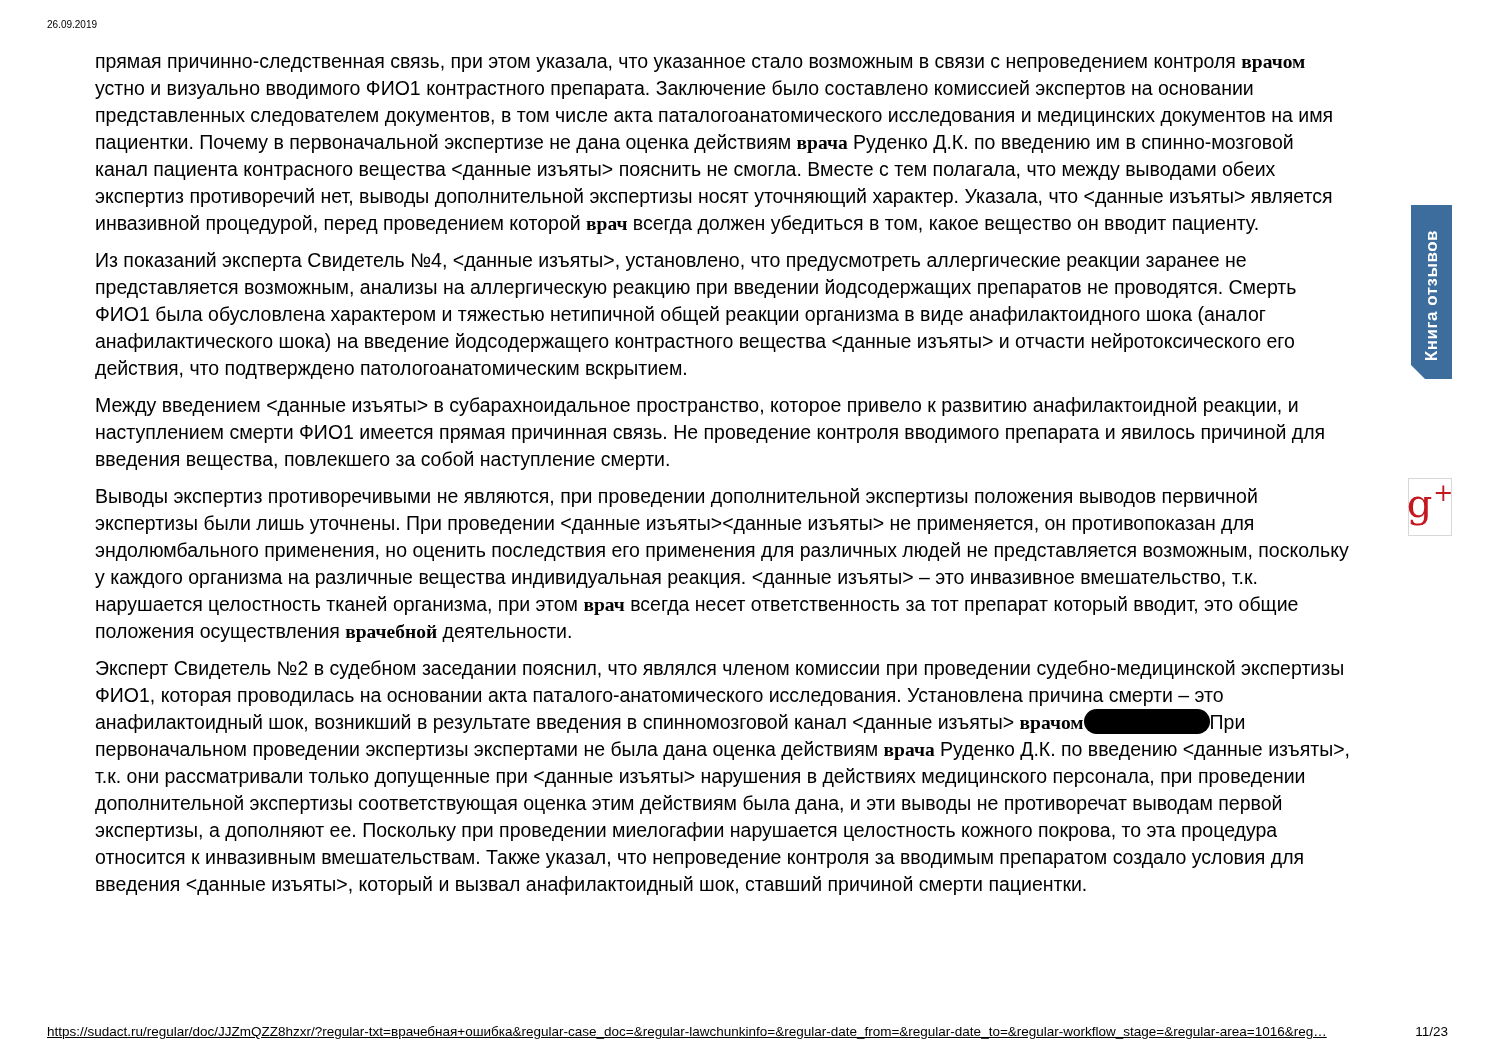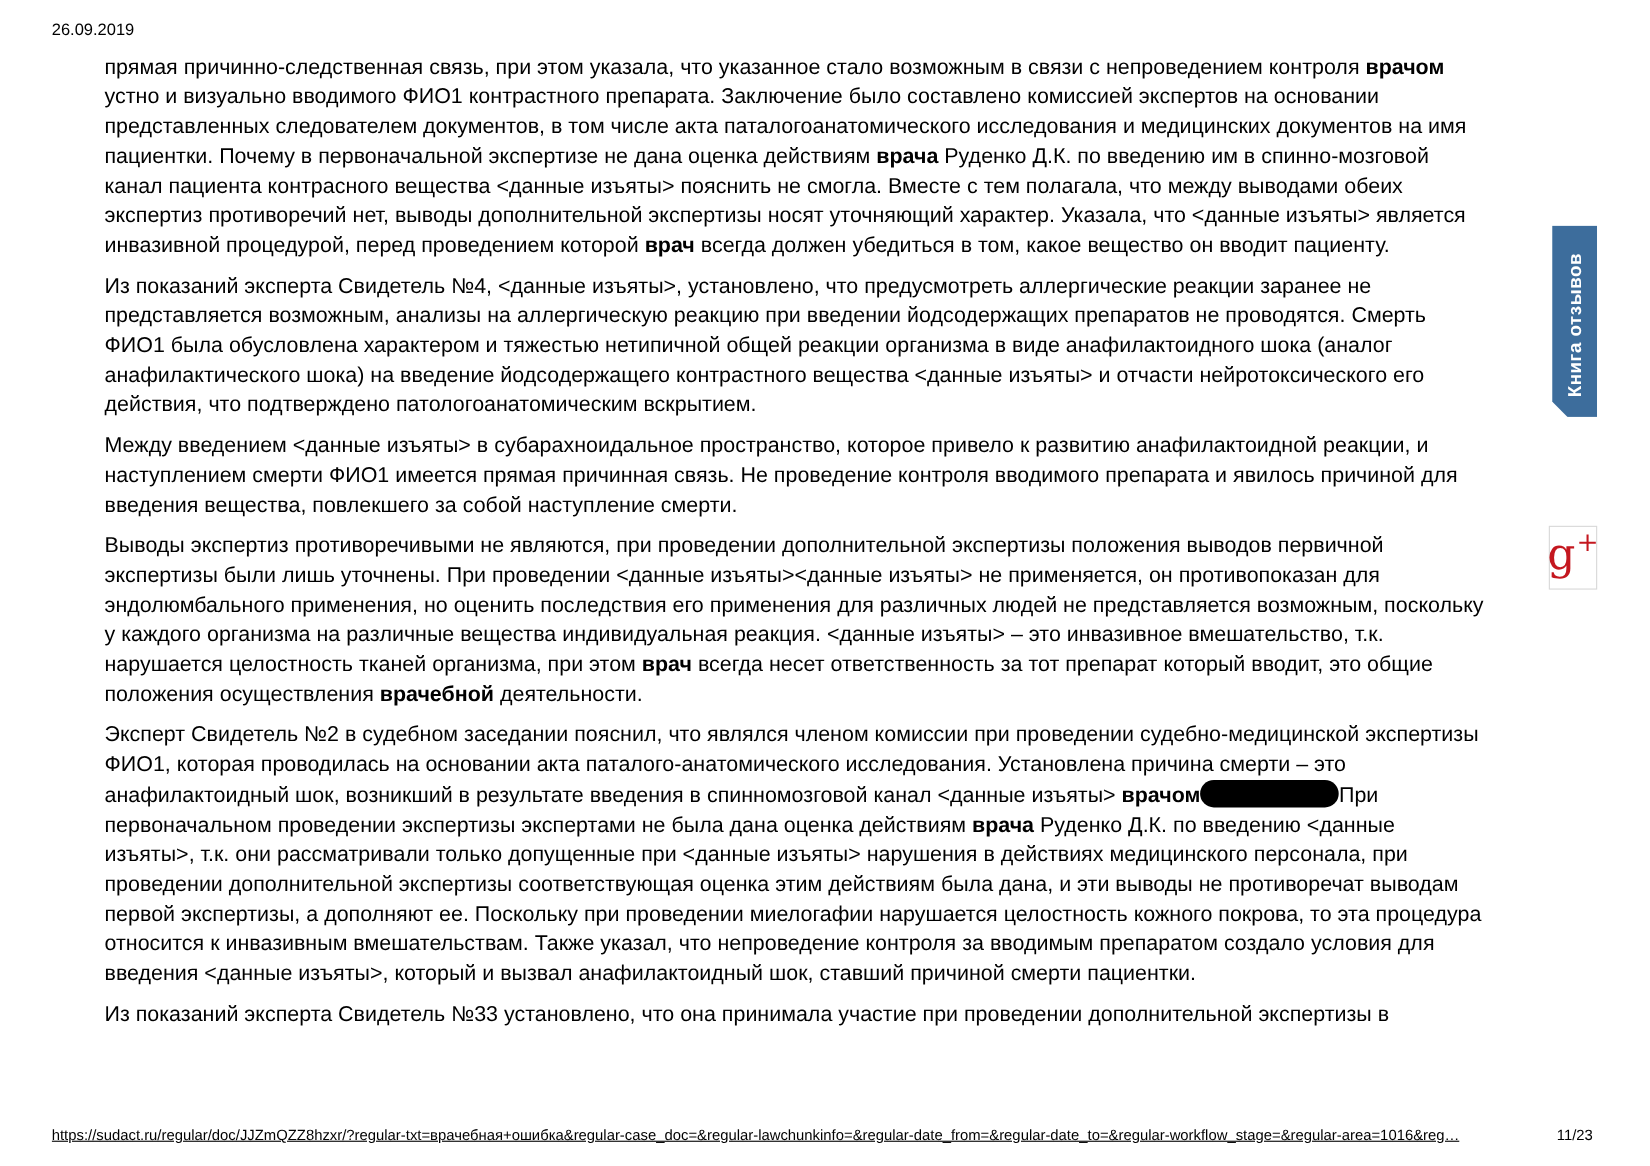--- a/index.html
+++ b/index.html
@@ -9,35 +9,35 @@
     height: 1060px;
     background: #ffffff;
     font-family: "Liberation Sans", sans-serif;
     color: #000;
     overflow: hidden;
   }
   .page { position: relative; width: 1500px; height: 1060px; }
 
   .header-date {
     position: absolute; top: 19px; left: 47px;
-    font-size: 15px; white-space: nowrap;
+    font-size: 10px; white-space: nowrap;
   }
   .header-title {
     position: absolute; top: 19px; left: 815px;
     transform: translateX(-50%);
     font-size: 13.5px; white-space: nowrap;
   }
 
   .doc {
     position: absolute; top: 48px; left: 95px; width: 1256px;
     font-size: 19.5px; line-height: 27px;
     text-align: left;
   }
   .doc p { margin: 0 0 10px 0; }
-  .doc .bold { font-weight: bold; }
+  .doc .bold { font-weight: bold; font-family: Liberation Serif, serif; }
   .redaction {
     display: inline-block;
     width: 126px; height: 25px;
     background: #000;
     border-radius: 13px;
     vertical-align: -5px;
   }
 
   .feedback-tab {
     position: absolute; top: 205px; right: 48px;
@@ -93,21 +93,20 @@
 
   <div class="header-date">26.09.2019</div>
 
 
   <div class="doc">
       <p><span>прямая причинно-следственная связь, при этом указала, что указанное стало возможным в связи с непроведением контроля </span><span class="bold">врачом</span><span> устно и визуально вводимого ФИО1 контрастного препарата. Заключение было составлено комиссией экспертов на основании представленных следователем документов, в том числе акта паталогоанатомического исследования и медицинских документов на имя пациентки. Почему в первоначальной экспертизе не дана оценка действиям </span><span class="bold">врача</span><span> Руденко Д.К. по введению им в спинно-мозговой канал пациента контрасного вещества &lt;данные изъяты&gt; пояснить не смогла. Вместе с тем полагала, что между выводами обеих экспертиз противоречий нет, выводы дополнительной экспертизы носят уточняющий характер. Указала, что &lt;данные изъяты&gt; является инвазивной процедурой, перед проведением которой </span><span class="bold">врач</span><span> всегда должен убедиться в том, какое вещество он вводит пациенту.</span></p>
       <p><span>Из показаний эксперта Свидетель №4, &lt;данные изъяты&gt;, установлено, что предусмотреть аллергические реакции заранее не представляется возможным, анализы на аллергическую реакцию при введении йодсодержащих препаратов не проводятся. Смерть ФИО1 была обусловлена характером и тяжестью нетипичной общей реакции организма в виде анафилактоидного шока (аналог анафилактического шока) на введение йодсодержащего контрастного вещества &lt;данные изъяты&gt; и отчасти нейротоксического его действия, что подтверждено патологоанатомическим вскрытием.</span></p>
       <p><span>Между введением &lt;данные изъяты&gt; в субарахноидальное пространство, которое привело к развитию анафилактоидной реакции, и наступлением смерти ФИО1 имеется прямая причинная связь. Не проведение контроля вводимого препарата и явилось причиной для введения вещества, повлекшего за собой наступление смерти.</span></p>
       <p><span>Выводы экспертиз противоречивыми не являются, при проведении дополнительной экспертизы положения выводов первичной экспертизы были лишь уточнены. При проведении &lt;данные изъяты&gt;&lt;данные изъяты&gt; не применяется, он противопоказан для эндолюмбального применения, но оценить последствия его применения для различных людей не представляется возможным, поскольку у каждого организма на различные вещества индивидуальная реакция. &lt;данные изъяты&gt; – это инвазивное вмешательство, т.к. нарушается целостность тканей организма, при этом </span><span class="bold">врач</span><span> всегда несет ответственность за тот препарат который вводит, это общие положения осуществления </span><span class="bold">врачебной</span><span> деятельности.</span></p>
       <p><span>Эксперт Свидетель №2 в судебном заседании пояснил, что являлся членом комиссии при проведении судебно-медицинской экспертизы ФИО1, которая проводилась на основании акта паталого-анатомического исследования. Установлена причина смерти – это анафилактоидный шок, возникший в результате введения в спинномозговой канал &lt;данные изъяты&gt; </span><span class="bold">врачом</span><span class="redaction"></span><span>При первоначальном проведении экспертизы экспертами не была дана оценка действиям </span><span class="bold">врача</span><span> Руденко Д.К. по введению &lt;данные изъяты&gt;, т.к. они рассматривали только допущенные при &lt;данные изъяты&gt; нарушения в действиях медицинского персонала, при проведении дополнительной экспертизы соответствующая оценка этим действиям была дана, и эти выводы не противоречат выводам первой экспертизы, а дополняют ее. Поскольку при проведении миелогафии нарушается целостность кожного покрова, то эта процедура относится к инвазивным вмешательствам. Также указал, что непроведение контроля за вводимым препаратом создало условия для введения &lt;данные изъяты&gt;, который и вызвал анафилактоидный шок, ставший причиной смерти пациентки.</span></p>
-      <p><span>Из показаний эксперта Свидетель №33 установлено, что она принимала участие при проведении дополнительной экспертизы в</span></p>
     </div>
 
   <div class="feedback-tab">
     <span class="feedback-label">Книга отзывов</span>
   </div>
 
   <div class="gplus">
     <span class="gplus-icon"><span class="g">g</span><span class="plus">+</span></span>
   </div>
 

